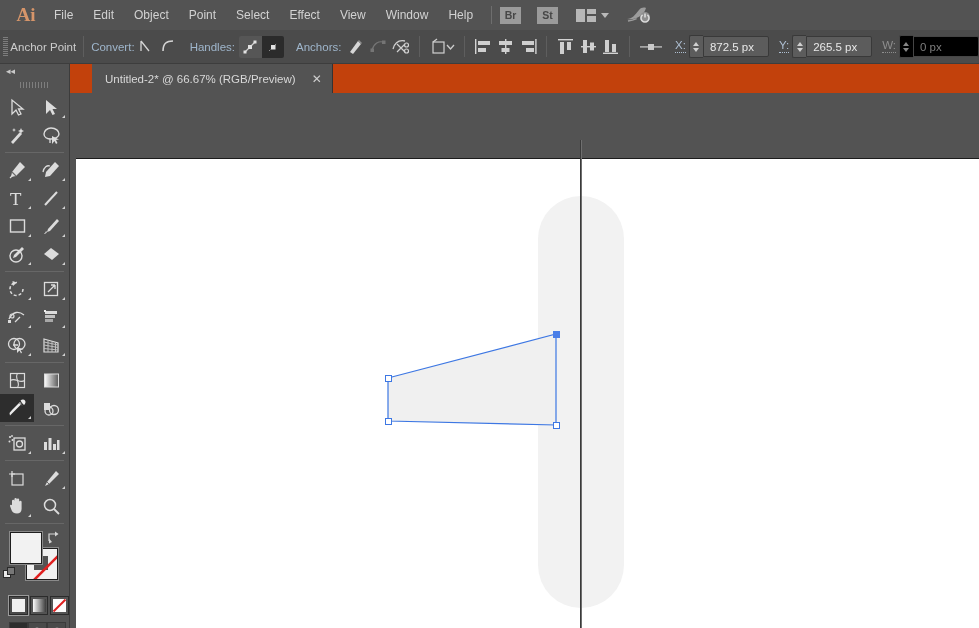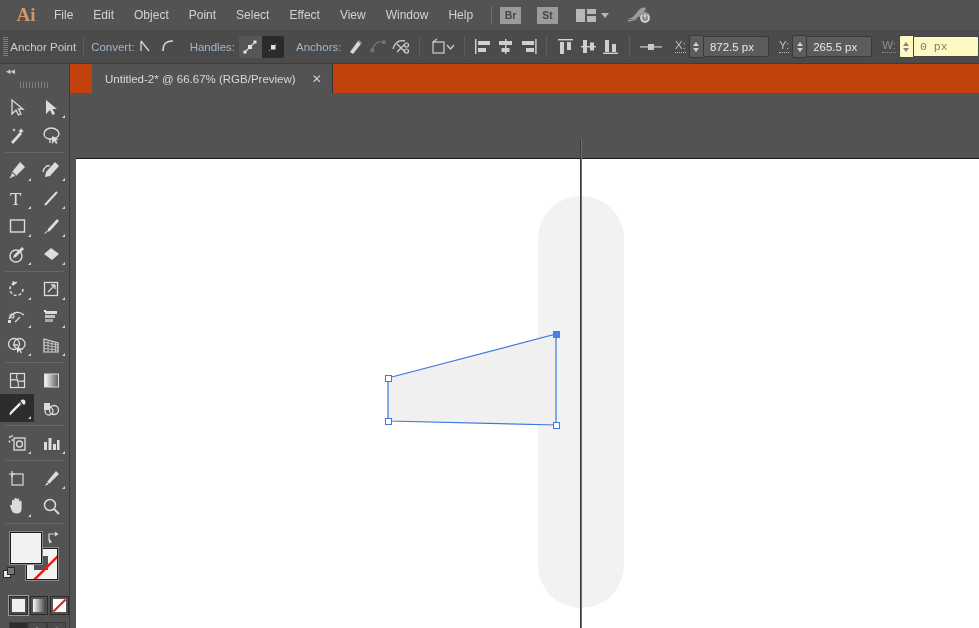--- a/index.html
+++ b/index.html
@@ -135,21 +135,21 @@
     color: #e8e8e8;
     font-size: 11.5px;
     font-family: "Liberation Sans", sans-serif;
     padding: 8px 6px;
     box-sizing: border-box;
     line-height: 19px;
     outline: none;
   }
   .numfield.disabled .stepper,
   .numfield.disabled .numinput {
-    background: #fef9c3; color: #7e7e7e; border-color: #454545; font-family: Liberation Mono, monospace;
+    background: #000000; color: #7e7e7e; border-color: #454545;
   }
   .numfield.disabled .stepper .up { border-bottom-color: #868686; }
   .numfield.disabled .stepper .dn { border-top-color: #868686; }
   .axis-label {
     color: #aebfd2; font-size: 11.5px;
     border-bottom: 1.5px dotted #aebfd2;
     padding-bottom: 1px; line-height: 11px;
     margin-left: 10px;
   }
   .axis-label.dim { color: #8e8e8e; border-bottom-color: #8e8e8e; }

